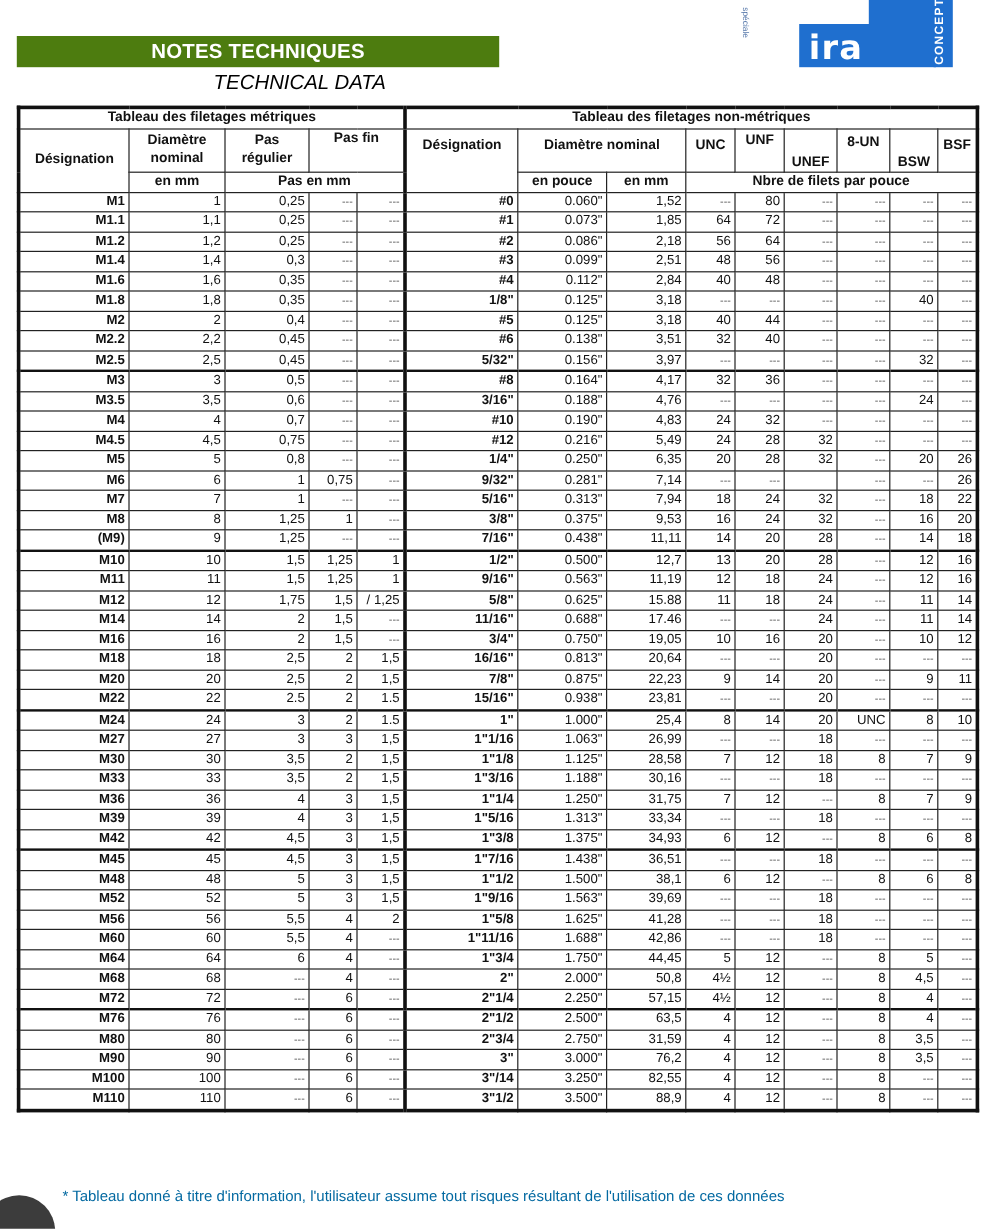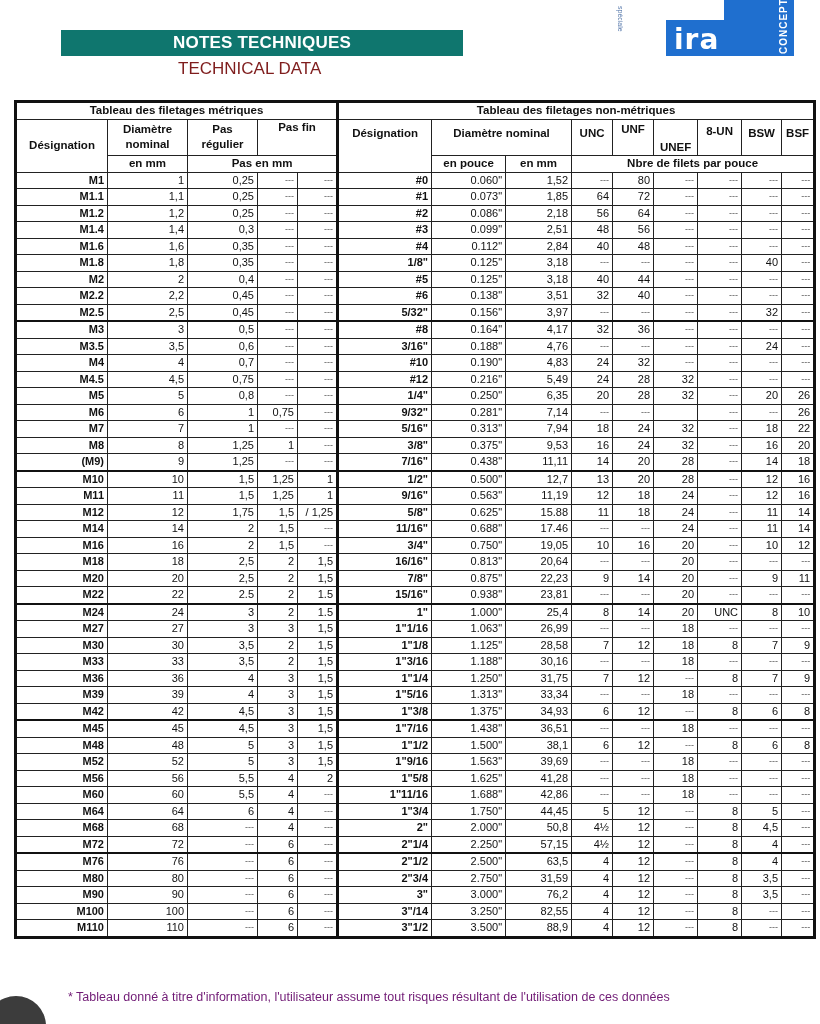--- a/index.html
+++ b/index.html
@@ -1,42 +1,42 @@
 <!DOCTYPE html>
 <html><head>
 <meta charset="utf-8">
 <style>
   html, body { margin: 0; padding: 0; background: #ffffff; }
   body { width: 820px; height: 1024px; position: relative; overflow: hidden; font-family: "Liberation Sans", sans-serif; color: #111; }
 
-  .banner { position: absolute; left: 14px; top: 30px; width: 402px; height: 26px; background: #0f766e; color: #fff; font-weight: bold; font-size: 17px; line-height: 26px; text-align: center; letter-spacing: 0.2px; margin-left: 47px; }
-  .subtitle { position: absolute; left: 178px; top: 59px; font-size: 17px; color: #7f1d1d; }
+  .banner { position: absolute; left: 14px; top: 30px; width: 402px; height: 26px; background: #4d7c0f; color: #fff; font-weight: bold; font-size: 17px; line-height: 26px; text-align: center; letter-spacing: 0.2px; }
+  .subtitle { position: absolute; left: 178px; top: 59px; font-size: 17px; font-style: italic; color: #000000; }
 
   .tagline { position: absolute; left: 612px; top: 4px; width: 14px; height: 54px; }
   .tagline span { display: block; transform: rotate(90deg); transform-origin: left top; position: absolute; left: 12px; top: 2px; font-size: 7px; color: #5577aa; white-space: nowrap; }
 
   .logo { position: absolute; left: 666px; top: 0; width: 128px; height: 56px; }
   .logo .blk { position: absolute; background: #1f6fcf; }
   .logo .ira { position: absolute; left: 8px; top: 26px; font-size: 28px; font-weight: bold; color: #fff; font-family: "DejaVu Sans", sans-serif; letter-spacing: 1px; line-height: 28px; text-align: right; }
   .logo .concept { position: absolute; left: 112px; top: 0; width: 14px; height: 56px; }
   .logo .concept span { position: absolute; transform: rotate(-90deg); transform-origin: left top; left: 0; top: 54px; font-size: 10px; font-weight: bold; color: #fff; letter-spacing: 1px; white-space: nowrap; }
 
-  table.tech { position: absolute; left: 14px; top: 100px; width: 790px; border-collapse: collapse; table-layout: fixed; font-size: 11px; }
+  table.tech { position: absolute; left: 14px; top: 88px; width: 790px; border-collapse: collapse; table-layout: fixed; font-size: 11px; }
   table.tech td, table.tech th { border: 1px solid #222; padding: 0 3px; height: 15.5px; line-height: 15px; white-space: nowrap; overflow: hidden; }
   table.tech th { font-weight: bold; text-align: center; font-size: 11.5px; background: #fff; }
   table.tech { border: 3px solid #111; }
   .sep { border-right: 3px solid #111 !important; }
   .num { text-align: right; }
   .dsg { text-align: right; font-weight: bold; }
   .dash { text-align: right; color: #555; font-size: 9px; }
   tr.thick td { border-top: 2px solid #111; }
   .hdr-top th { height: 17px; }
   .hdr-bot th { border-bottom: 3px solid #111; }
 
-  .footnote { position: absolute; left: 68px; top: 990px; font-size: 12.5px; color: #701a75; }
+  .footnote { position: absolute; left: 52px; top: 990px; font-size: 12.5px; color: #0369a1; }
   .corner { position: absolute; left: -14px; top: 996px; width: 60px; height: 60px; border-radius: 50%; background: #3c3c3c; }
 </style>
 </head>
 <body>
 
 <div class="banner">NOTES TECHNIQUES</div>
 <div class="subtitle">TECHNICAL DATA</div>
 
 <div class="tagline">
     <span>spéciale</span>
@@ -78,21 +78,21 @@
       <th rowspan="2">Désignation</th>
       <th><span>Diamètre</span><br><span>nominal</span></th>
       <th><span>Pas</span><br><span>régulier</span></th>
       <th colspan="2" class="sep" style="vertical-align:top">Pas fin</th>
       <th rowspan="2" style="vertical-align:top;padding-top:6px">Désignation</th>
       <th colspan="2" style="vertical-align:top;padding-top:6px">Diamètre nominal</th>
       <th style="vertical-align:top;padding-top:6px">UNC</th>
       <th style="vertical-align:top;padding-top:2px">UNF</th>
       <th style="vertical-align:top;padding-top:20px">UNEF</th>
       <th style="vertical-align:top;padding-top:4px">8-UN</th>
-      <th style="vertical-align:top;padding-top:6px">BSW</th>
+      <th style="vertical-align:top;padding-top:20px">BSW</th>
       <th style="vertical-align:top;padding-top:6px">BSF</th>
     </tr>
     <tr class="hdr-bot">
       <th>en mm</th>
       <th colspan="3" class="sep">Pas en  mm</th>
       <th>en pouce</th>
       <th>en mm</th>
       <th colspan="6">Nbre de  filets par pouce</th>
     </tr>
   </thead>

